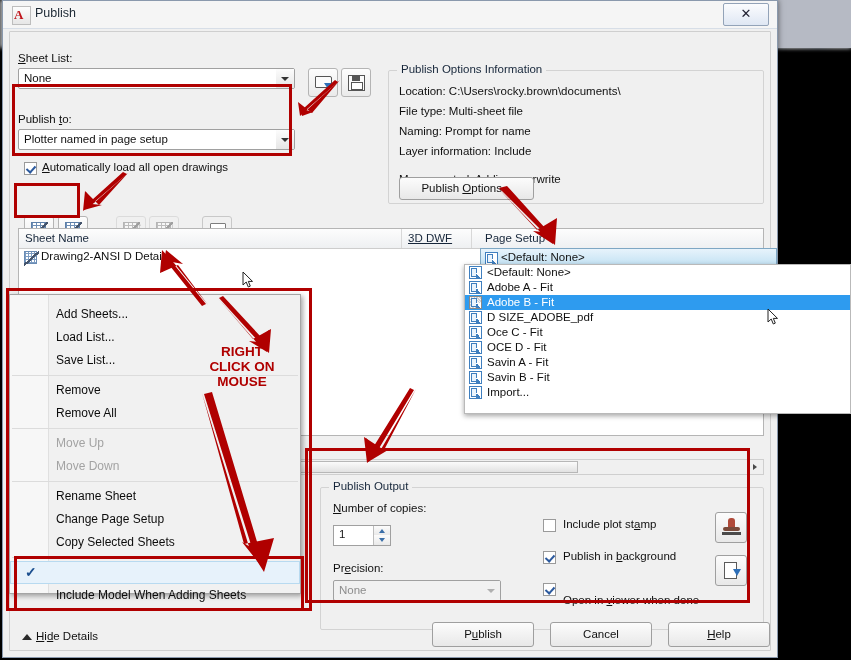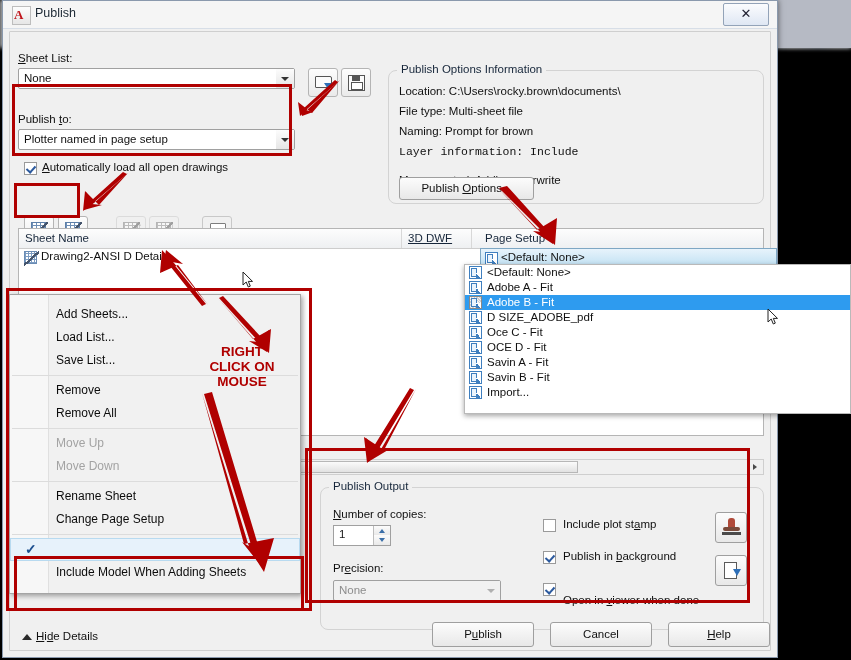--- a/index.html
+++ b/index.html
@@ -167,21 +167,21 @@
     content:"";position:absolute;left:3px;top:-1px;width:8px;height:6px;
     background:#555;
   }
   .disk-glyph::after{
     content:"";position:absolute;left:2px;bottom:0px;width:10px;height:6px;
     border:1px solid #555;background:#fff;
   }
 
   
   .group{
-    position:absolute;border:1px solid #d3d3d3;border-radius:8px;
+    position:absolute;border:1px solid #d3d3d3;border-radius:2px;
     box-sizing:border-box;background:transparent;
   }
   .group > .gtitle{
     position:absolute;top:-8px;left:8px;background:#f0f0f0;
     padding:0 4px;font-size:11.5px;color:#16263a;
   }
 
   .btn{
     position:absolute;background:linear-gradient(#fcfcfc,#e8e8e8);
     border:1px solid #9f9f9f;border-radius:3px;box-sizing:border-box;
@@ -407,22 +407,22 @@
     </div>
     <div class="tbtn flat" style="left:192px;top:184px;">
       <span class="preview-glyph"></span>
     </div>
 
     <div class="group" style="left:378px;top:38px;width:376px;height:134px;">
       <div class="gtitle">Publish Options Information</div>
       <div style="position:absolute;left:10px;top:14px;">
         <div class="lbl" style="margin-bottom:8px;">Location: C:\Users\rocky.brown\documents\</div>
         <div class="lbl" style="margin-bottom:8px;">File type: Multi-sheet file</div>
-        <div class="lbl" style="margin-bottom:8px;">Naming: Prompt for brown</div>
-        <div class="lbl" style="margin-bottom:16px;font-family:Liberation Mono, monospace;">Layer information: Include</div>
+        <div class="lbl" style="margin-bottom:8px;">Naming: Prompt for name</div>
+        <div class="lbl" style="margin-bottom:16px;">Layer information: Include</div>
         <div class="lbl">Merge control: Adding overwrite</div>
       </div>
       <div class="btn" style="left:10px;top:106px;width:135px;height:23px;line-height:21px;">
         Publish <span class="u">O</span>ptions...
       </div>
     </div>
 
     <div id="sheet-grid">
       <div id="grid-header">
         <div class="gh" style="left:0;width:383px;">Sheet Name</div>
@@ -443,21 +443,21 @@
 
     <div id="hscroll">
       <div class="lbtn"></div>
       <div class="thumb"></div>
       <div class="rbtn"></div>
     </div>
 
     <div class="group" style="left:310px;top:455px;width:444px;height:143px;">
       <div class="gtitle">Publish Output</div>
 
-      <div class="lbl" style="position:absolute;left:12px;top:20px;">
+      <div class="lbl" style="position:absolute;left:12px;top:14px;">
         <span class="u">N</span>umber of copies:
       </div>
       <div style="position:absolute;left:12px;top:37px;width:58px;height:21px;background:#fff;border:1px solid #a0a0a0;box-sizing:border-box;">
         <span style="position:absolute;left:5px;top:2px;font-size:11.5px;">1</span>
         <span style="position:absolute;right:0;top:0;width:16px;height:9px;background:linear-gradient(#fcfcfc,#e9e9e9);border-left:1px solid #bdbdbd;">
           <i style="position:absolute;left:5px;top:3px;width:0;height:0;border-left:3px solid transparent;border-right:3px solid transparent;border-bottom:4px solid #3b6fa8;"></i>
         </span>
         <span style="position:absolute;right:0;bottom:0;width:16px;height:10px;background:linear-gradient(#fcfcfc,#e9e9e9);border-left:1px solid #bdbdbd;">
           <i style="position:absolute;left:5px;top:3px;width:0;height:0;border-left:3px solid transparent;border-right:3px solid transparent;border-top:4px solid #3b6fa8;"></i>
         </span>
@@ -519,20 +519,21 @@
       <div class="mi">Save List...</div>
       <div class="msep"></div>
       <div class="mi">Remove</div>
       <div class="mi">Remove All</div>
       <div class="msep"></div>
       <div class="mi dim">Move Up</div>
       <div class="mi dim">Move Down</div>
       <div class="msep"></div>
       <div class="mi">Rename Sheet</div>
       <div class="mi">Change Page Setup</div>
+      <div class="mi">Copy Selected Sheets</div>
       <div class="msep"></div>
       <div class="mi hover"><span class="mcheck">✓</span></div>
       <div class="mi">Include Model When Adding Sheets</div>
     </div>
 </div>
 <svg id="cm-cursor" class="cursor-svg" viewBox="0 0 12 18">
   <path d="M1,1 L1,14 L4.2,11 L6.3,16 L8.3,15.1 L6.3,10.4 L10.5,10.4 Z" fill="#fff" stroke="#222" stroke-width="1"></path>
 </svg>
 
 <div id="pagesetup-dropdown">

